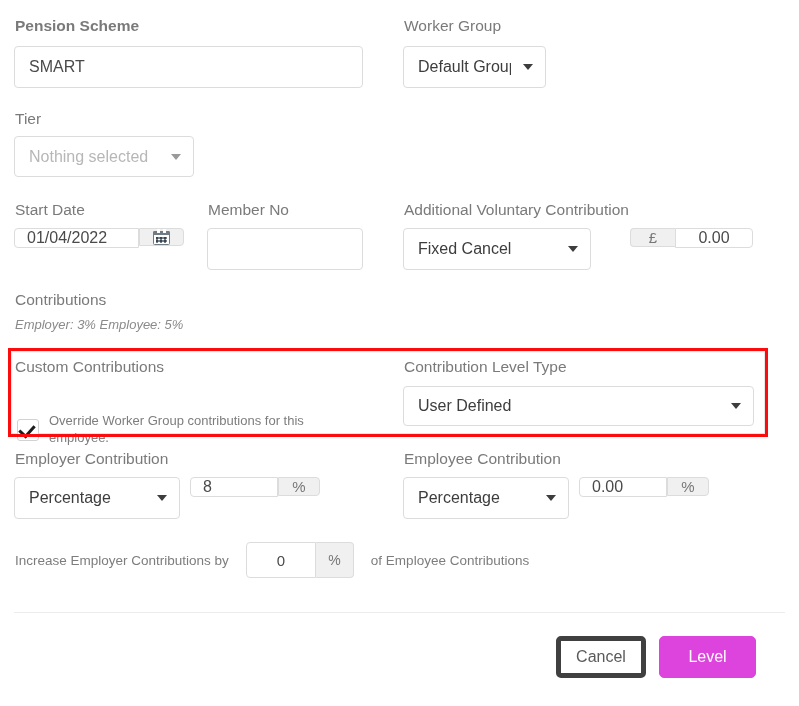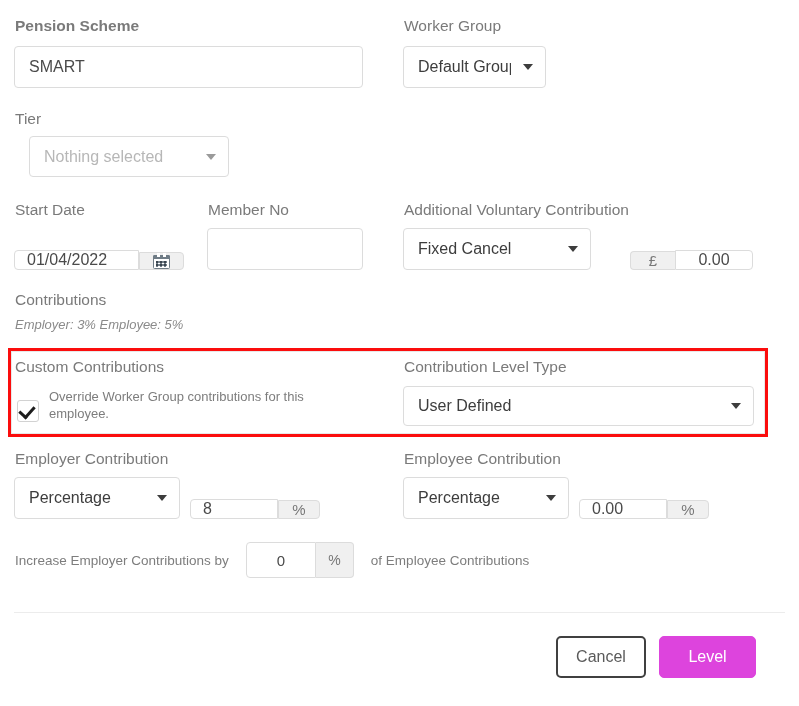--- a/index.html
+++ b/index.html
@@ -70,21 +70,21 @@
     margin-left: 12px;
     flex: 0 0 auto;
   }
   .caret.muted { border-top-color: #9a9a9a; }
 
   
   .grp {
     position: absolute;
     box-sizing: border-box;
     display: flex;
-    align-items: flex-end;
+    align-items: flex-start;
   }
   .grp .box {
     box-sizing: border-box;
     background: #ffffff;
     border: 1px solid #dcdcdc;
     display: flex;
     align-items: center;
     font-size: 16px;
     color: #4a4a4a;
     padding: 0 12px;
@@ -155,21 +155,22 @@
     position: absolute;
     box-sizing: border-box;
     background: #ffffff;
     border: 1px solid #e8e8e8;
   }
 
   
   .cb-row {
     position: absolute;
     display: flex;
-    align-items: flex-end;
+    align-items: center;
+    margin-top: 24px;
   }
   .cb {
     box-sizing: border-box;
     width: 22px; height: 22px;
     border: 1px solid #d2d2d2;
     border-radius: 3px;
     background: #ffffff;
     flex: 0 0 auto;
     position: relative;
     margin-top: 1px;
@@ -221,21 +222,21 @@
     border-radius: 5px;
     font-size: 16px;
     display: flex;
     align-items: center;
     justify-content: center;
     cursor: pointer;
     white-space: nowrap;
   }
   .btn-cancel {
     background: #ffffff;
-    border: 2px solid #404040;
+    border: 5px solid #404040;
     color: #5a5a5a;
   }
   .btn-update {
     background: #dd44dd;
     border: 1px solid #dd44dd;
     color: #ffffff;
   }
 </style>
 </head>
 <body>
@@ -245,21 +246,21 @@
   <div class="field-label" style="position:absolute;left:15px;top:17px;font-weight:bold;">Pension Scheme</div>
   <div class="ctl input" style="left:14px;top:46px;width:349px;height:42px;">SMART</div>
 
   <div class="field-label" style="position:absolute;left:404px;top:17px;">Worker Group</div>
   <div class="select-ctl" style="left:403px;top:46px;width:143px;height:42px;">
     <span class="sel-text">Default Group</span>
     <span class="caret"></span>
   </div>
 
   <div class="field-label" style="position:absolute;left:15px;top:110px;">Tier</div>
-  <div class="select-ctl disabled" style="left:29px;top:136px;width:200px;height:41px;">
+  <div class="select-ctl disabled" style="left:14px;top:136px;width:180px;height:41px;">
     <span class="sel-text">Nothing selected</span>
     <span class="caret muted"></span>
   </div>
 
   <div class="field-label" style="position:absolute;left:15px;top:201px;">Start Date</div>
   <div class="grp" style="left:14px;top:228px;height:42px;">
     <div class="box rounded-l" style="width:125px;">01/04/2022</div>
     <div class="addon rounded-r" style="width:45px;">
       <span class="cal-icon">
         <span class="cal-body"></span>

